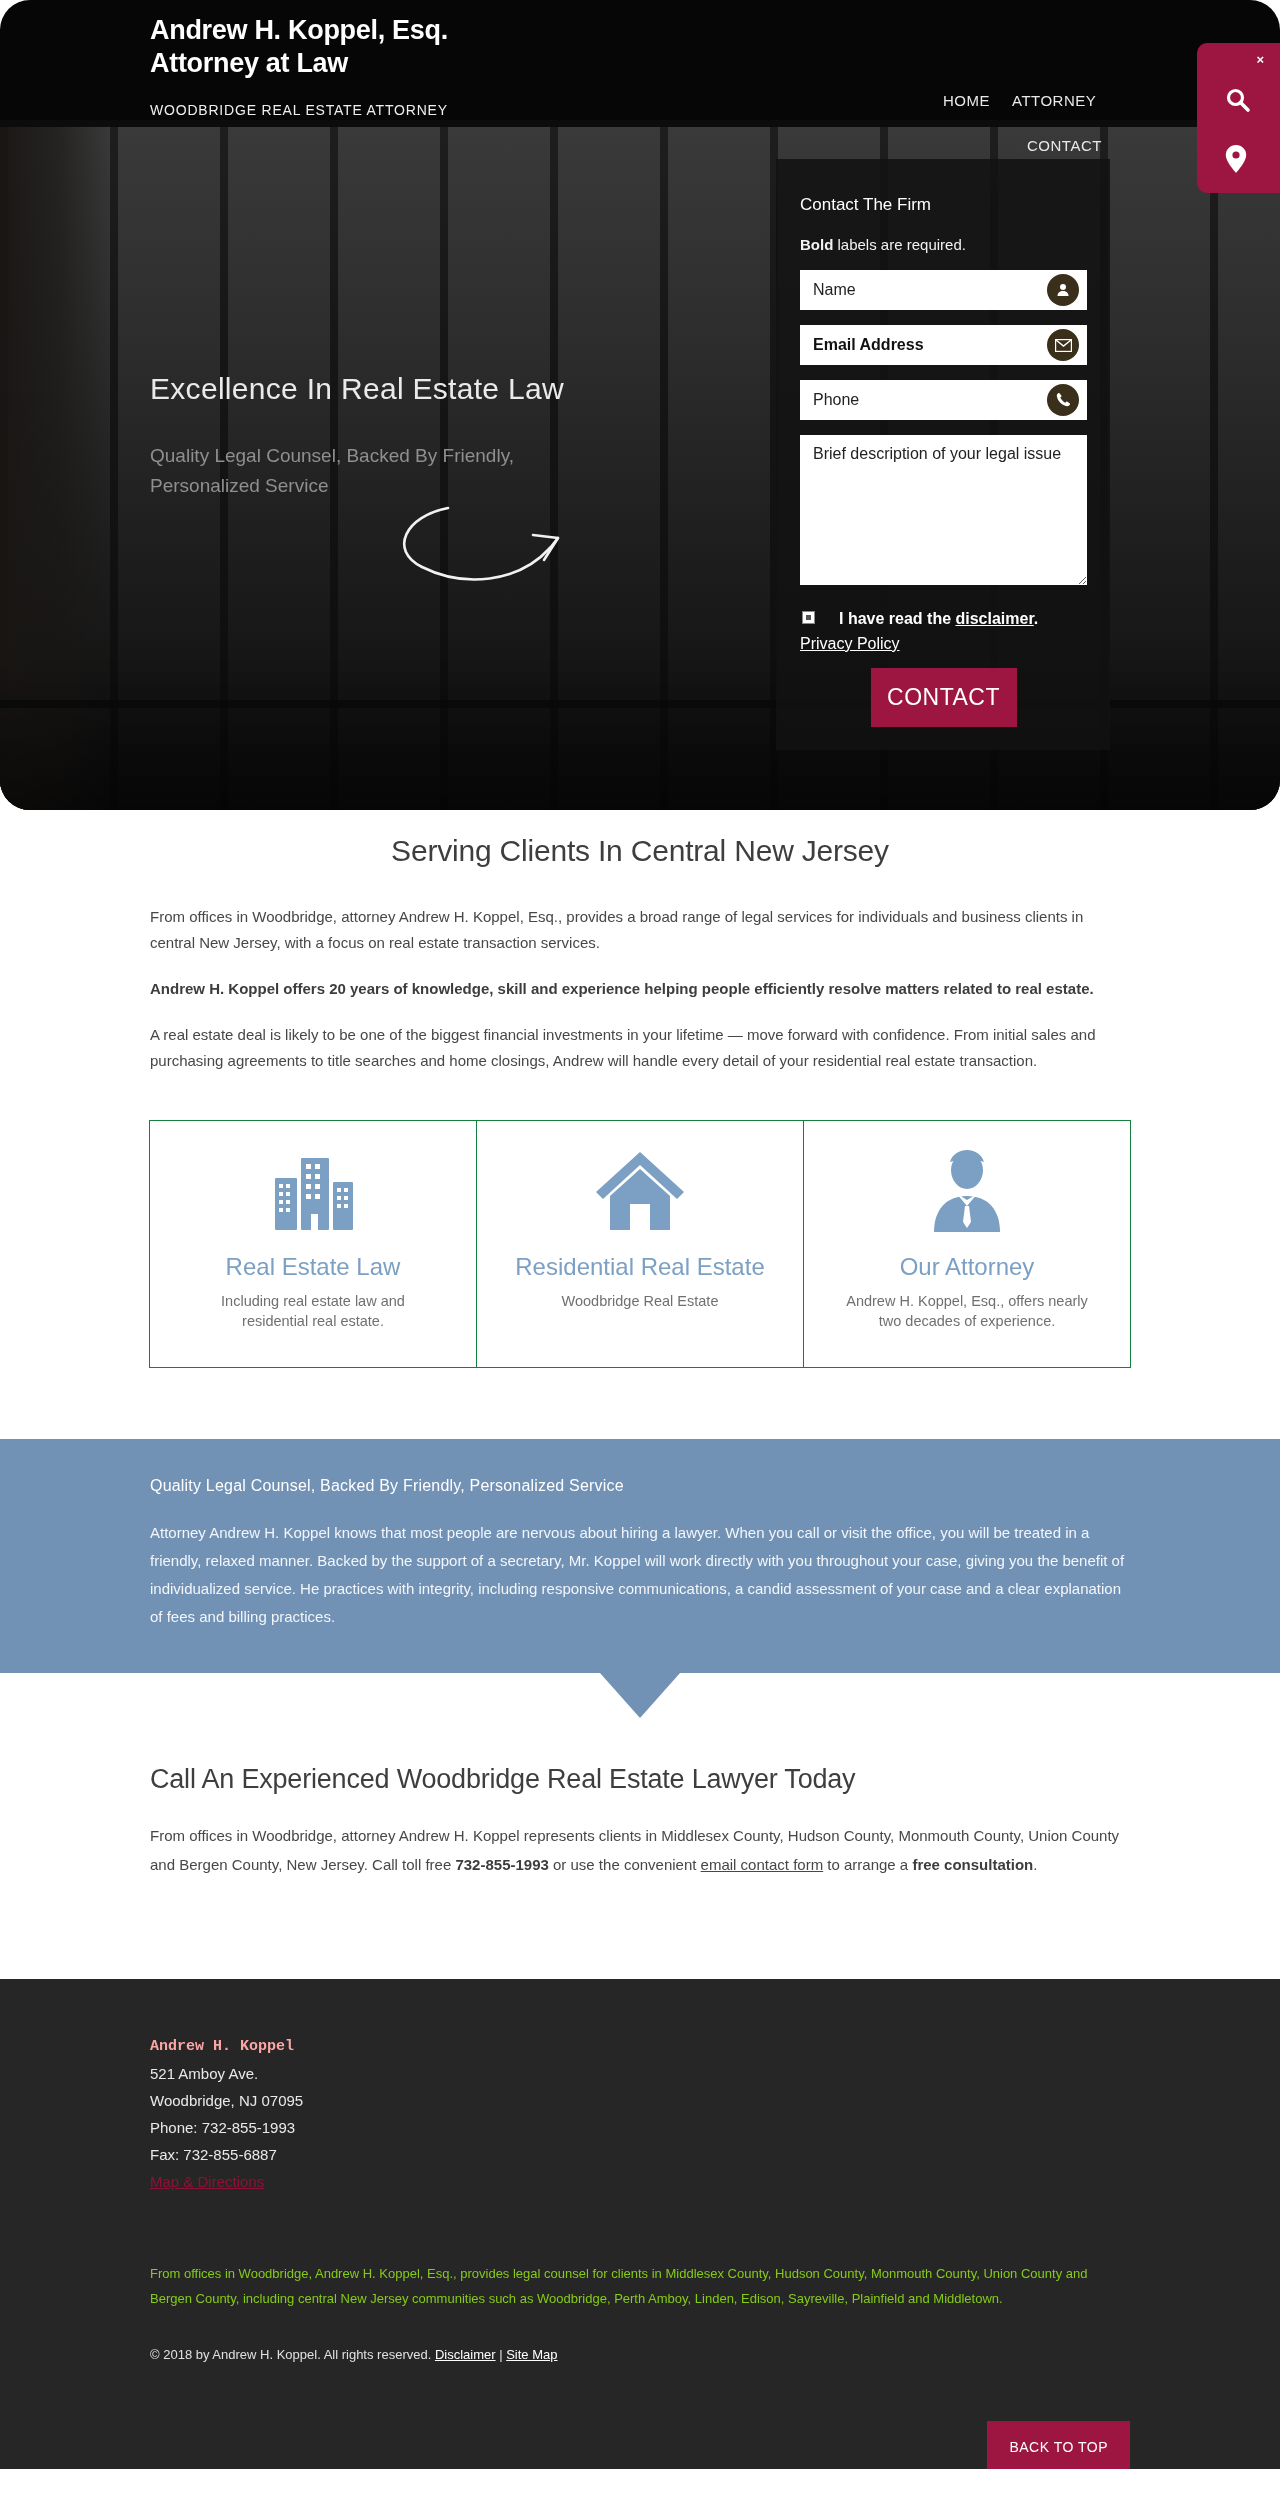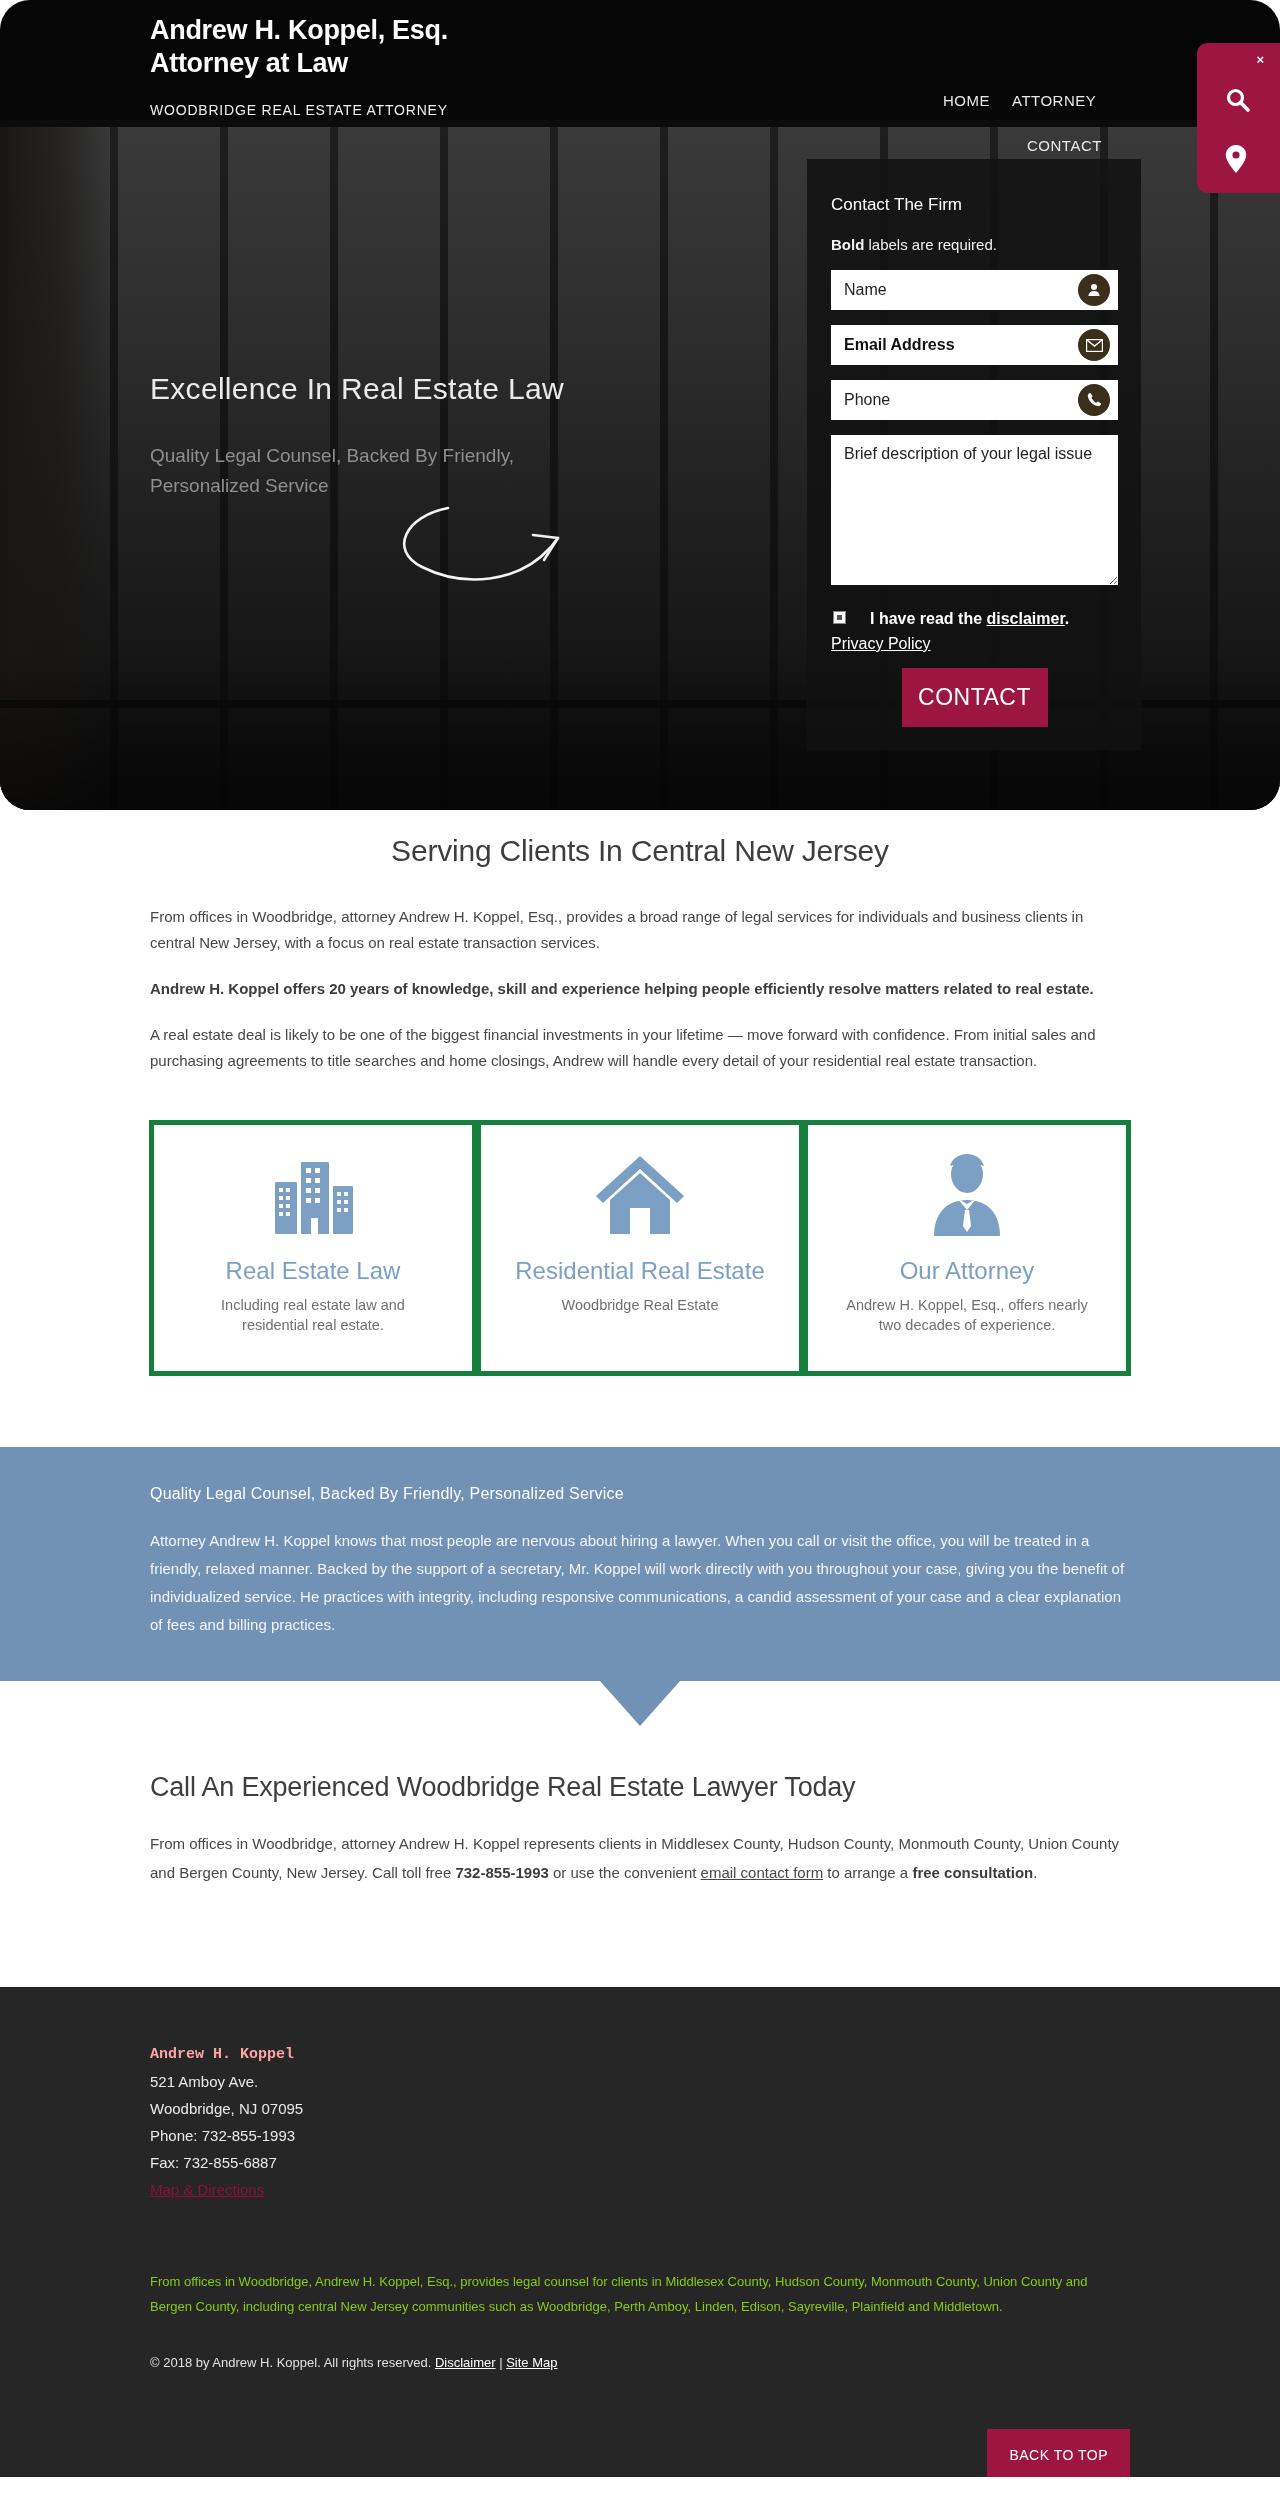--- a/index.html
+++ b/index.html
@@ -42,21 +42,21 @@
   .side-icon { position:absolute; left:28px; cursor:pointer; }
   .side-icon.search { top:44px; }
   .side-icon.map { top:102px; }
 
   
   .hero-heading { position:absolute; left:150px; top:372px; color:#eaeaea; font-size:30px; font-weight:400; letter-spacing:0.3px; }
   .hero-sub { position:absolute; left:150px; top:441px; color:#8f8f8f; font-size:19px; line-height:30px; font-weight:400; }
   .hero-arrow { position:absolute; left:386px; top:500px; }
 
   
-  .form-panel { position:absolute; left:807px; top:159px; width:334px; height:591px;
+  .form-panel { position:absolute; left:776px; top:159px; width:334px; height:591px;
     background:rgba(18,18,18,0.86); padding:36px 23px 0 24px; color:#ffffff; }
   .form-title { font-size:17px; font-weight:400; }
   .form-required { font-size:15px; margin-top:21px; color:#f2f2f2; }
   .form-required b { font-weight:700; }
   .field { position:relative; margin-top:15px; }
   .field.first { margin-top:17px; }
   .field input { width:287px; height:40px; border:none; background:#ffffff; font-family:"Liberation Sans", sans-serif;
     font-size:16px; padding:0 48px 0 13px; color:#222; outline:none; }
   .field input::placeholder, .field textarea::placeholder { color:#222222; opacity:1; }
   .field input.ph-bold::placeholder { font-weight:700; color:#111; }
@@ -76,21 +76,21 @@
   
   .intro { padding-top:24px; padding-bottom:10px; background:#ffffff; }
   .intro h2 { text-align:center; color:#3e3e3e; font-size:30px; font-weight:400; letter-spacing:-0.2px; }
   .intro p { width:980px; margin:0 auto; font-size:15px; line-height:26px; color:#474747; }
   .intro p.lead { margin-top:36px; }
   .intro p.mid { margin-top:20px; font-weight:700; color:#3d3d3d; }
   .intro p.last { margin-top:20px; }
 
   
   .cards { width:982px; margin:46px auto 0; display:flex; }
-  .card { flex:1; border:5px solid #15803d; margin-left:-1px; padding:20px 20px 36px; text-align:center; }
+  .card { flex:1; border:1px solid #15803d; margin-left:-1px; padding:20px 20px 36px; text-align:center; }
   .card:first-child { margin-left:0; }
   .card-icon { height:100px; display:flex; align-items:center; justify-content:center; }
   .card h3 { margin-top:12px; color:#7ba0c4; font-size:24px; font-weight:400; }
   .card p { margin:10px auto 0; max-width:250px; font-size:14.5px; line-height:20px; color:#707070; }
 
   
   .blue-band { margin-top:61px; background:#7191b5; padding:38px 0 32px; height:234px; }
   .blue-band h3 { color:#ffffff; font-size:16px; font-weight:400; letter-spacing:0.2px; }
   .blue-band p { margin-top:24px; color:#f3f6fa; font-size:15px; line-height:28px; }
   .band-pointer { width:0; height:0; margin:0 auto;

